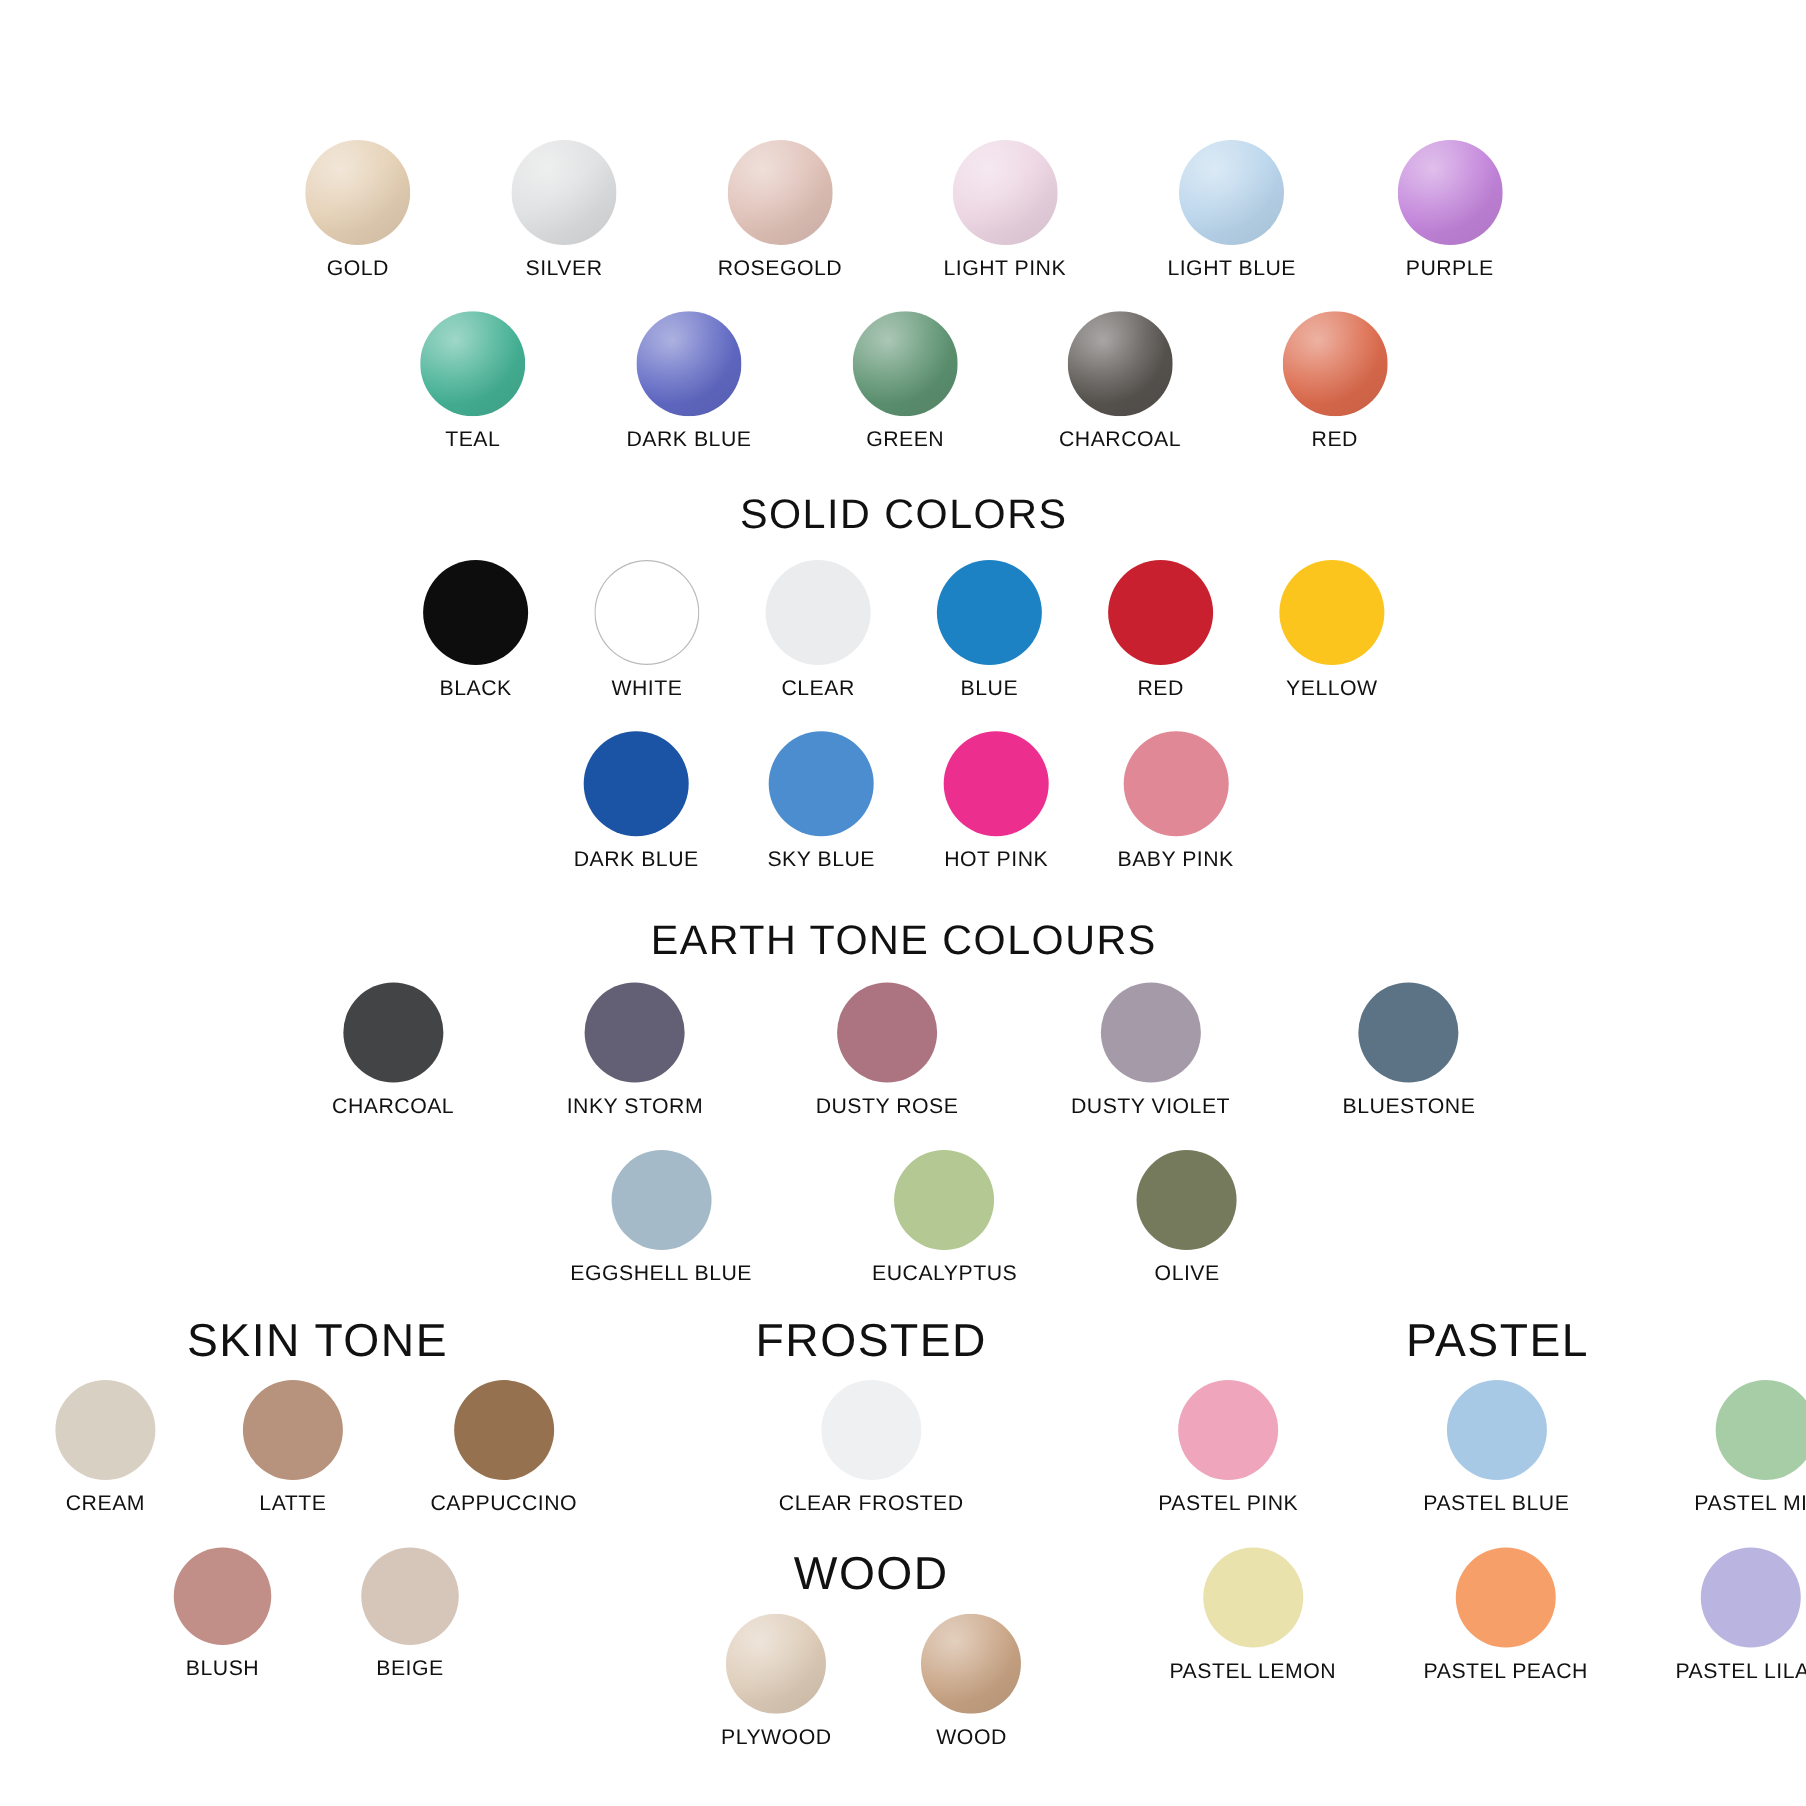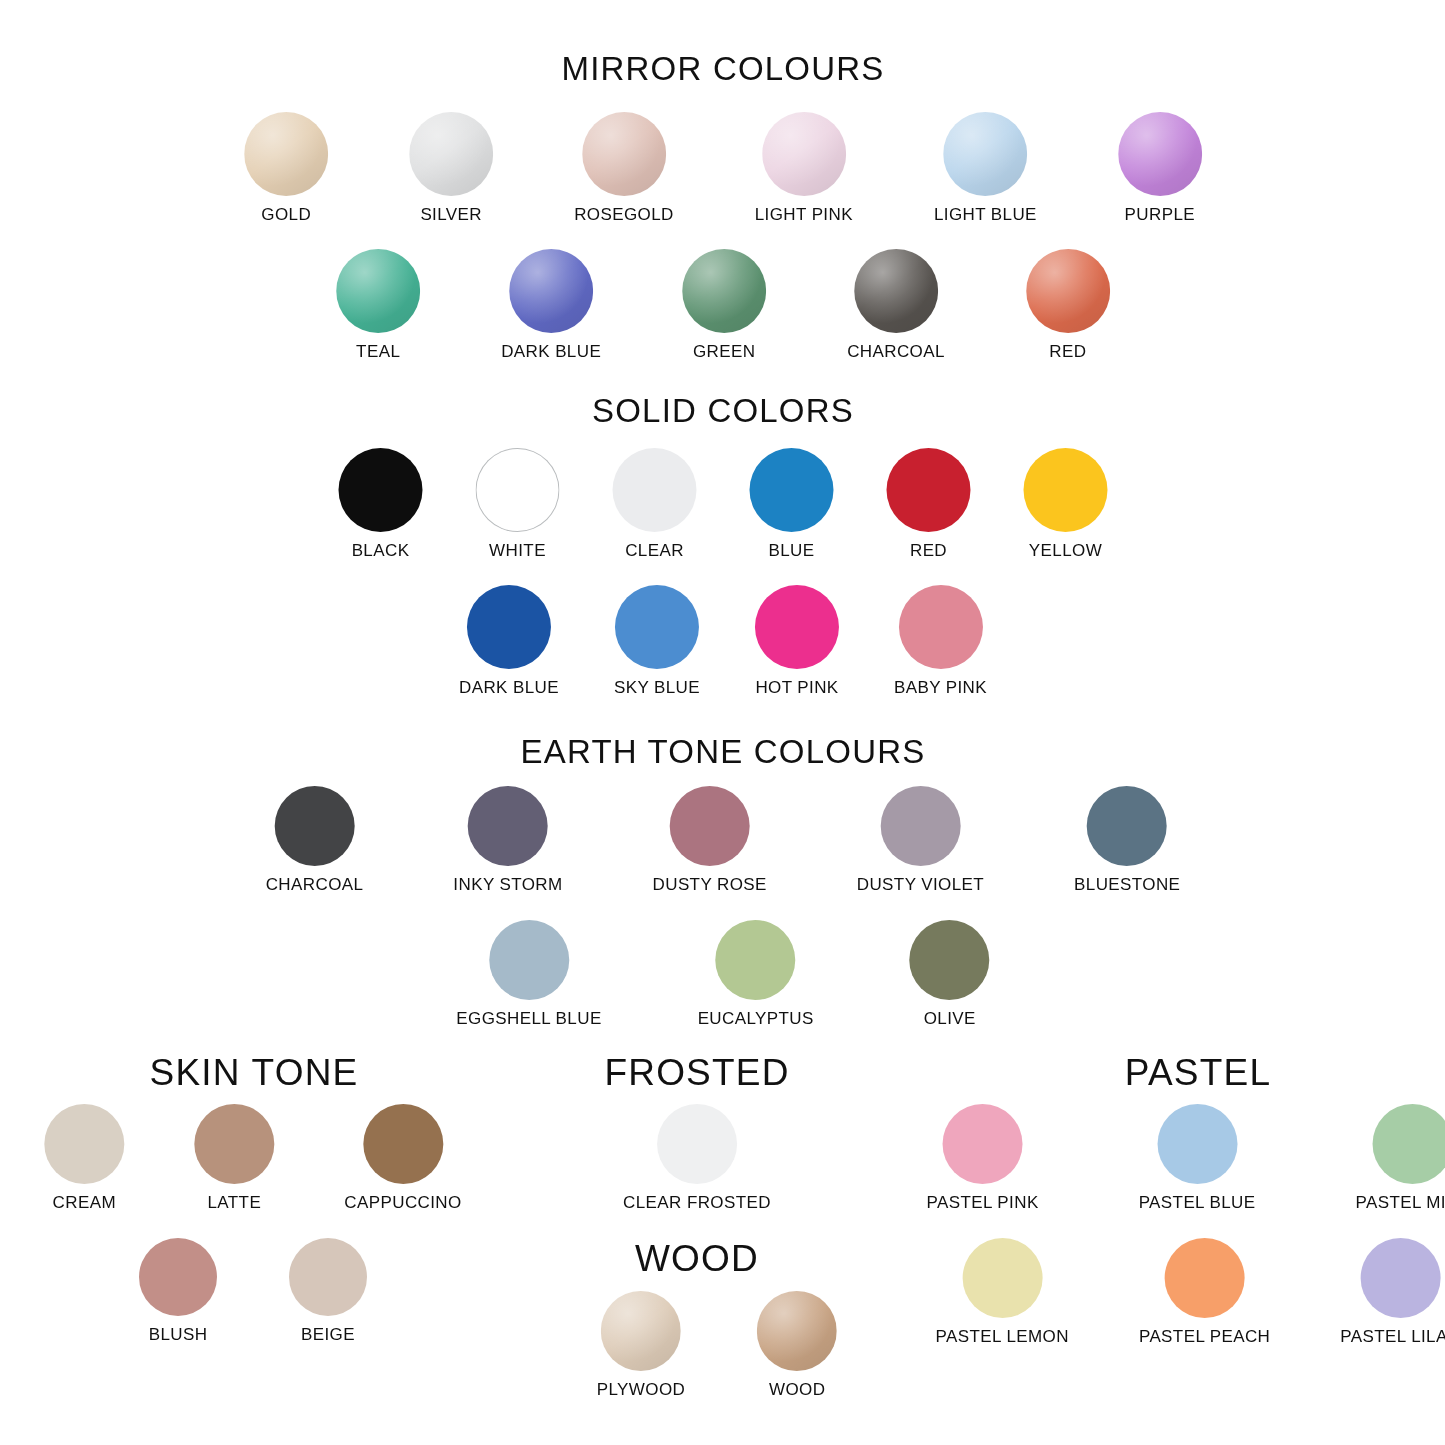--- a/index.html
+++ b/index.html
@@ -56,21 +56,20 @@
     color:#111111;
     white-space:nowrap;
     text-align:center;
     line-height:1.1;
   }
 </style>
 </head>
 <body style="background: rgb(255, 255, 255);">
 
 <div class="page" id="page-root">
-    <div class="section-title" style="left: 723px; top: 50px;">MIRROR COLOURS</div>
     <div class="row" style="left: 723px; top: 112px; gap: 81px;">
       <div class="swatch-cell">
         <span class="dot" style="width: 84px; height: 84px; background: radial-gradient(circle at 34% 28%, rgba(255, 255, 255, 0.45) 0%, rgba(255, 255, 255, 0.16) 38%, rgba(255, 255, 255, 0) 62%), linear-gradient(145deg, rgba(255, 255, 255, 0.18) 0%, rgba(0, 0, 0, 0) 45%, rgba(0, 0, 0, 0.1) 100%), rgb(228, 207, 179);"></span>
         <span class="label">GOLD</span>
       </div>
       <div class="swatch-cell">
         <span class="dot" style="width: 84px; height: 84px; background: radial-gradient(circle at 34% 28%, rgba(255, 255, 255, 0.45) 0%, rgba(255, 255, 255, 0.16) 38%, rgba(255, 255, 255, 0) 62%), linear-gradient(145deg, rgba(255, 255, 255, 0.18) 0%, rgba(0, 0, 0, 0) 45%, rgba(0, 0, 0, 0.1) 100%), rgb(222, 223, 224);"></span>
         <span class="label">SILVER</span>
       </div>
       <div class="swatch-cell">
@@ -220,21 +219,21 @@
       </div>
     </div>
     <div class="section-title small" style="left: 697px; top: 1052px;">FROSTED</div>
     <div class="row" style="left: 697px; top: 1104px; gap: 70px;">
       <div class="swatch-cell">
         <span class="dot" style="width: 80px; height: 80px; background: rgb(239, 240, 241);"></span>
         <span class="label">CLEAR FROSTED</span>
       </div>
     </div>
     <div class="section-title small" style="left: 697px; top: 1238px;">WOOD</div>
-    <div class="row" style="left: 697px; top: 1291px; gap: 72px; margin-left: 20px;">
+    <div class="row" style="left: 697px; top: 1291px; gap: 72px;">
       <div class="swatch-cell">
         <span class="dot" style="width: 80px; height: 80px; background: radial-gradient(circle at 34% 28%, rgba(255, 255, 255, 0.45) 0%, rgba(255, 255, 255, 0.16) 38%, rgba(255, 255, 255, 0) 62%), linear-gradient(145deg, rgba(255, 255, 255, 0.18) 0%, rgba(0, 0, 0, 0) 45%, rgba(0, 0, 0, 0.1) 100%), rgb(221, 203, 183);"></span>
         <span class="label">PLYWOOD</span>
       </div>
       <div class="swatch-cell">
         <span class="dot" style="width: 80px; height: 80px; background: radial-gradient(circle at 34% 28%, rgba(255, 255, 255, 0.45) 0%, rgba(255, 255, 255, 0.16) 38%, rgba(255, 255, 255, 0) 62%), linear-gradient(145deg, rgba(255, 255, 255, 0.18) 0%, rgba(0, 0, 0, 0) 45%, rgba(0, 0, 0, 0.1) 100%), rgb(200, 163, 131);"></span>
         <span class="label">WOOD</span>
       </div>
     </div>
     <div class="section-title small" style="left: 1198px; top: 1052px;">PASTEL</div>

